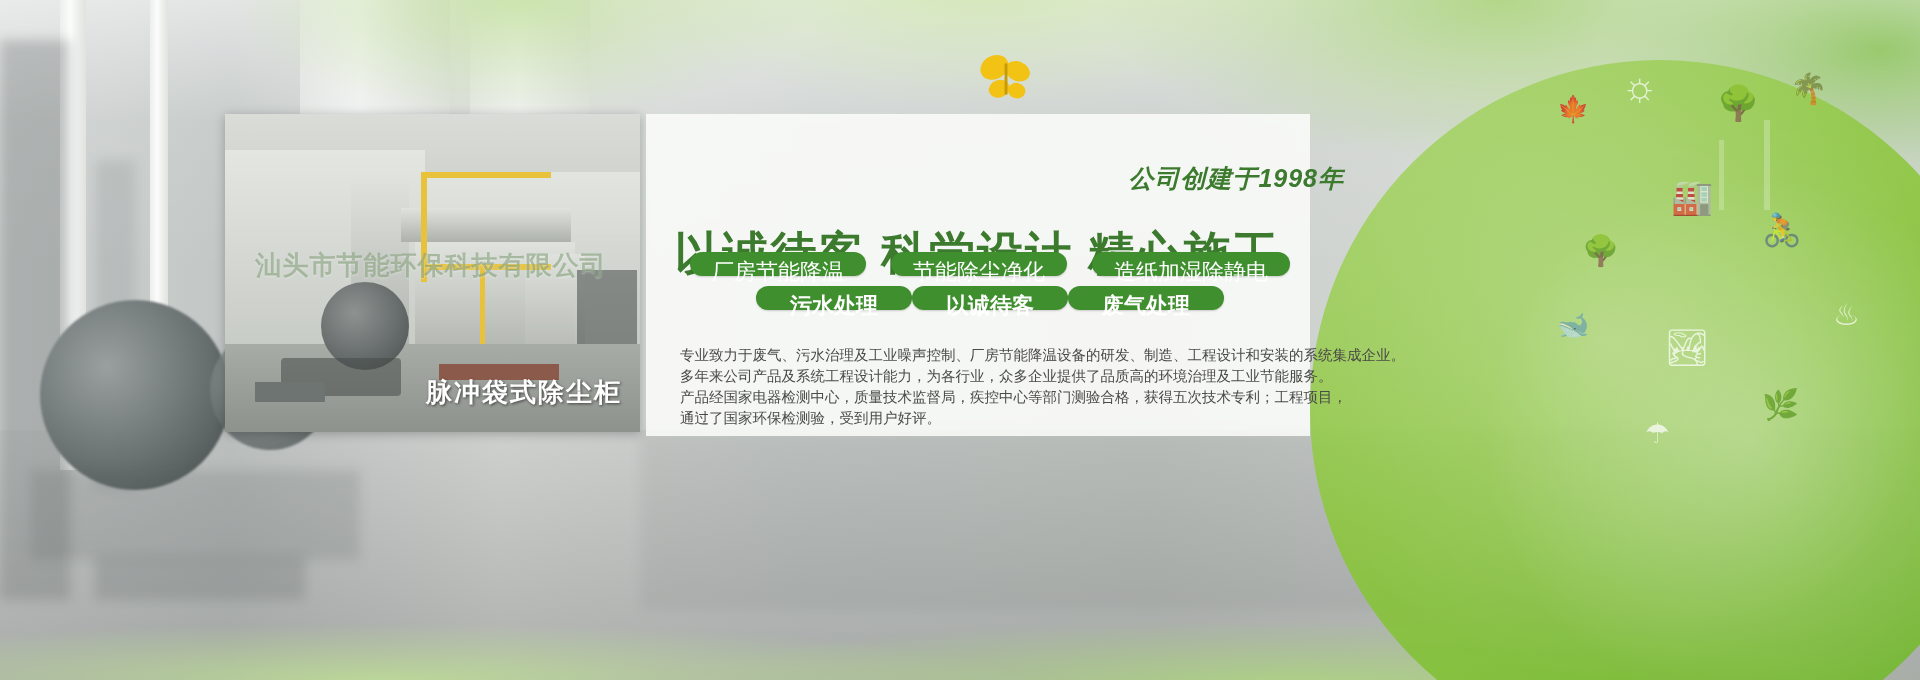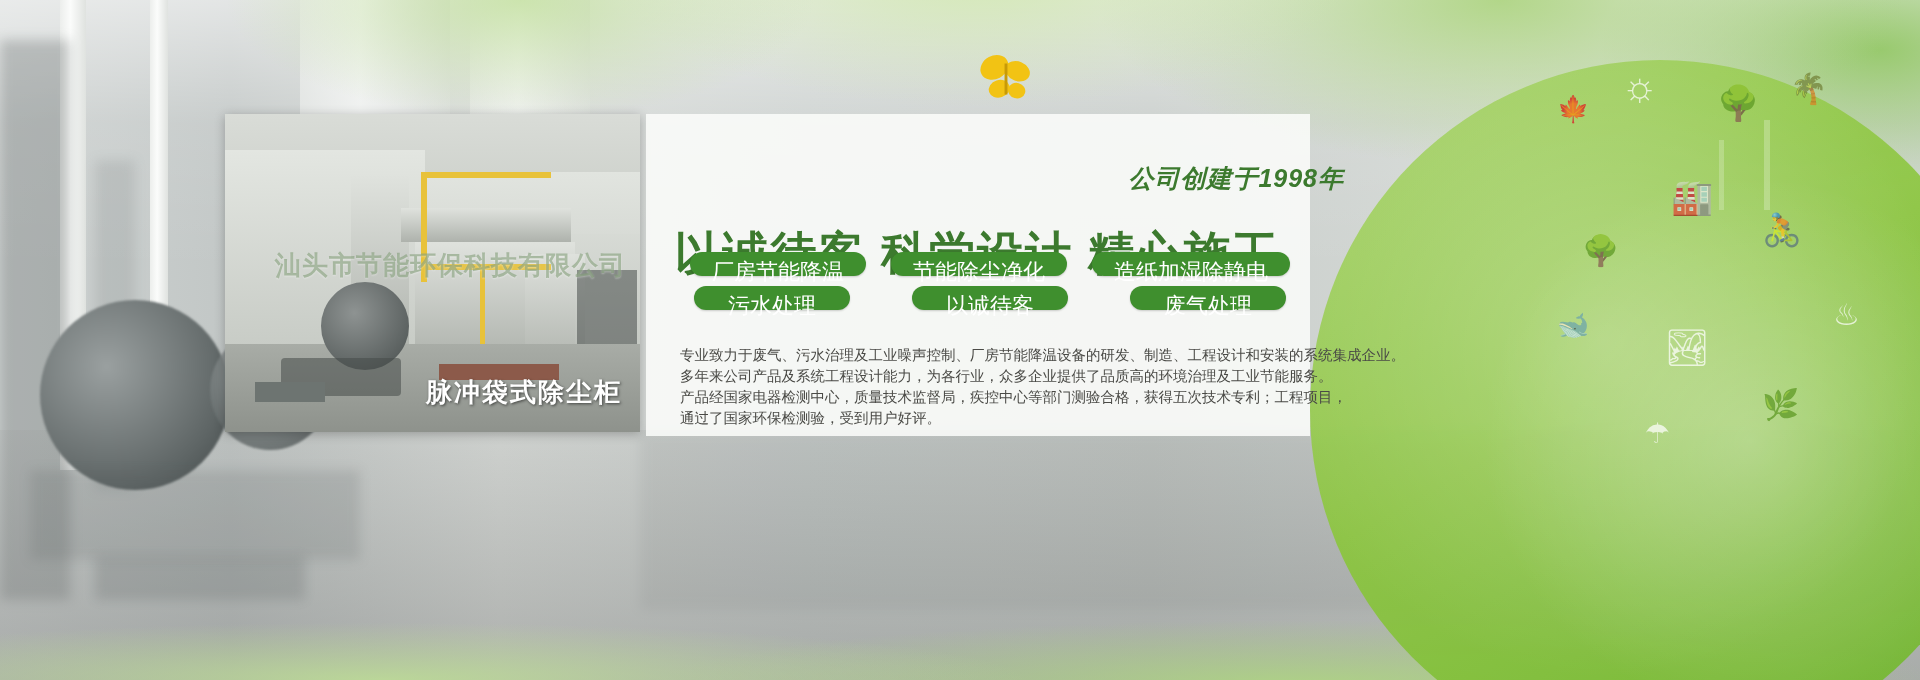--- a/index.html
+++ b/index.html
@@ -80,21 +80,21 @@
     background:radial-gradient(circle at 38% 35%,#8e9392,#5c6261 72%,#444a49);}
   .photo-caption{
     position:absolute;right:18px;bottom:22px;
     font-size:26px;font-weight:bold;color:#fff;letter-spacing:2px;
     text-shadow:1px 1px 3px rgba(0,0,0,.6);
     margin-left:24px;
   }
 
   
   .watermark{
-    position:absolute;left:236px;top:248px;width:390px;text-align:right;
+    position:absolute;left:236px;top:248px;width:390px;text-align:center;
     font-size:26px;font-weight:bold;color:rgba(120,150,110,.55);
     letter-spacing:1px;text-shadow:0 1px 2px rgba(255,255,255,.35);
     pointer-events:none;white-space:nowrap;
   }
 
   
   .panel{
     position:absolute;left:646px;top:114px;width:664px;height:322px;
     background:rgba(252,253,250,.86);
   }
@@ -113,21 +113,21 @@
   }
 
   .pill-rows{position:absolute;left:690px;top:252px;width:600px;}
   .pill-row{display:flex;justify-content:space-between;margin-bottom:10px;}
   .pill{
     background:#3f8f2e;color:#fff;border-radius:22px;
     font-size:22px;line-height:40px;height:24px;
     padding:0 22px;white-space:nowrap;text-align:center;
     box-shadow:0 1px 2px rgba(0,0,0,.18);
   }
-  .pill-row.row2{justify-content:space-between;padding:0 4px;}
+  .pill-row.row2{justify-content:center;padding:0 4px;font-weight:bold;}
   .pill-row.row2 .pill{padding:0 34px;}
 
   .desc{
     position:absolute;left:680px;top:345px;width:640px;
     font-size:14.5px;line-height:21px;color:#4a4a46;
   }
   .desc div{white-space:nowrap;}
 
   
   .butterfly{position:absolute;left:975px;top:48px;width:62px;height:62px;}

